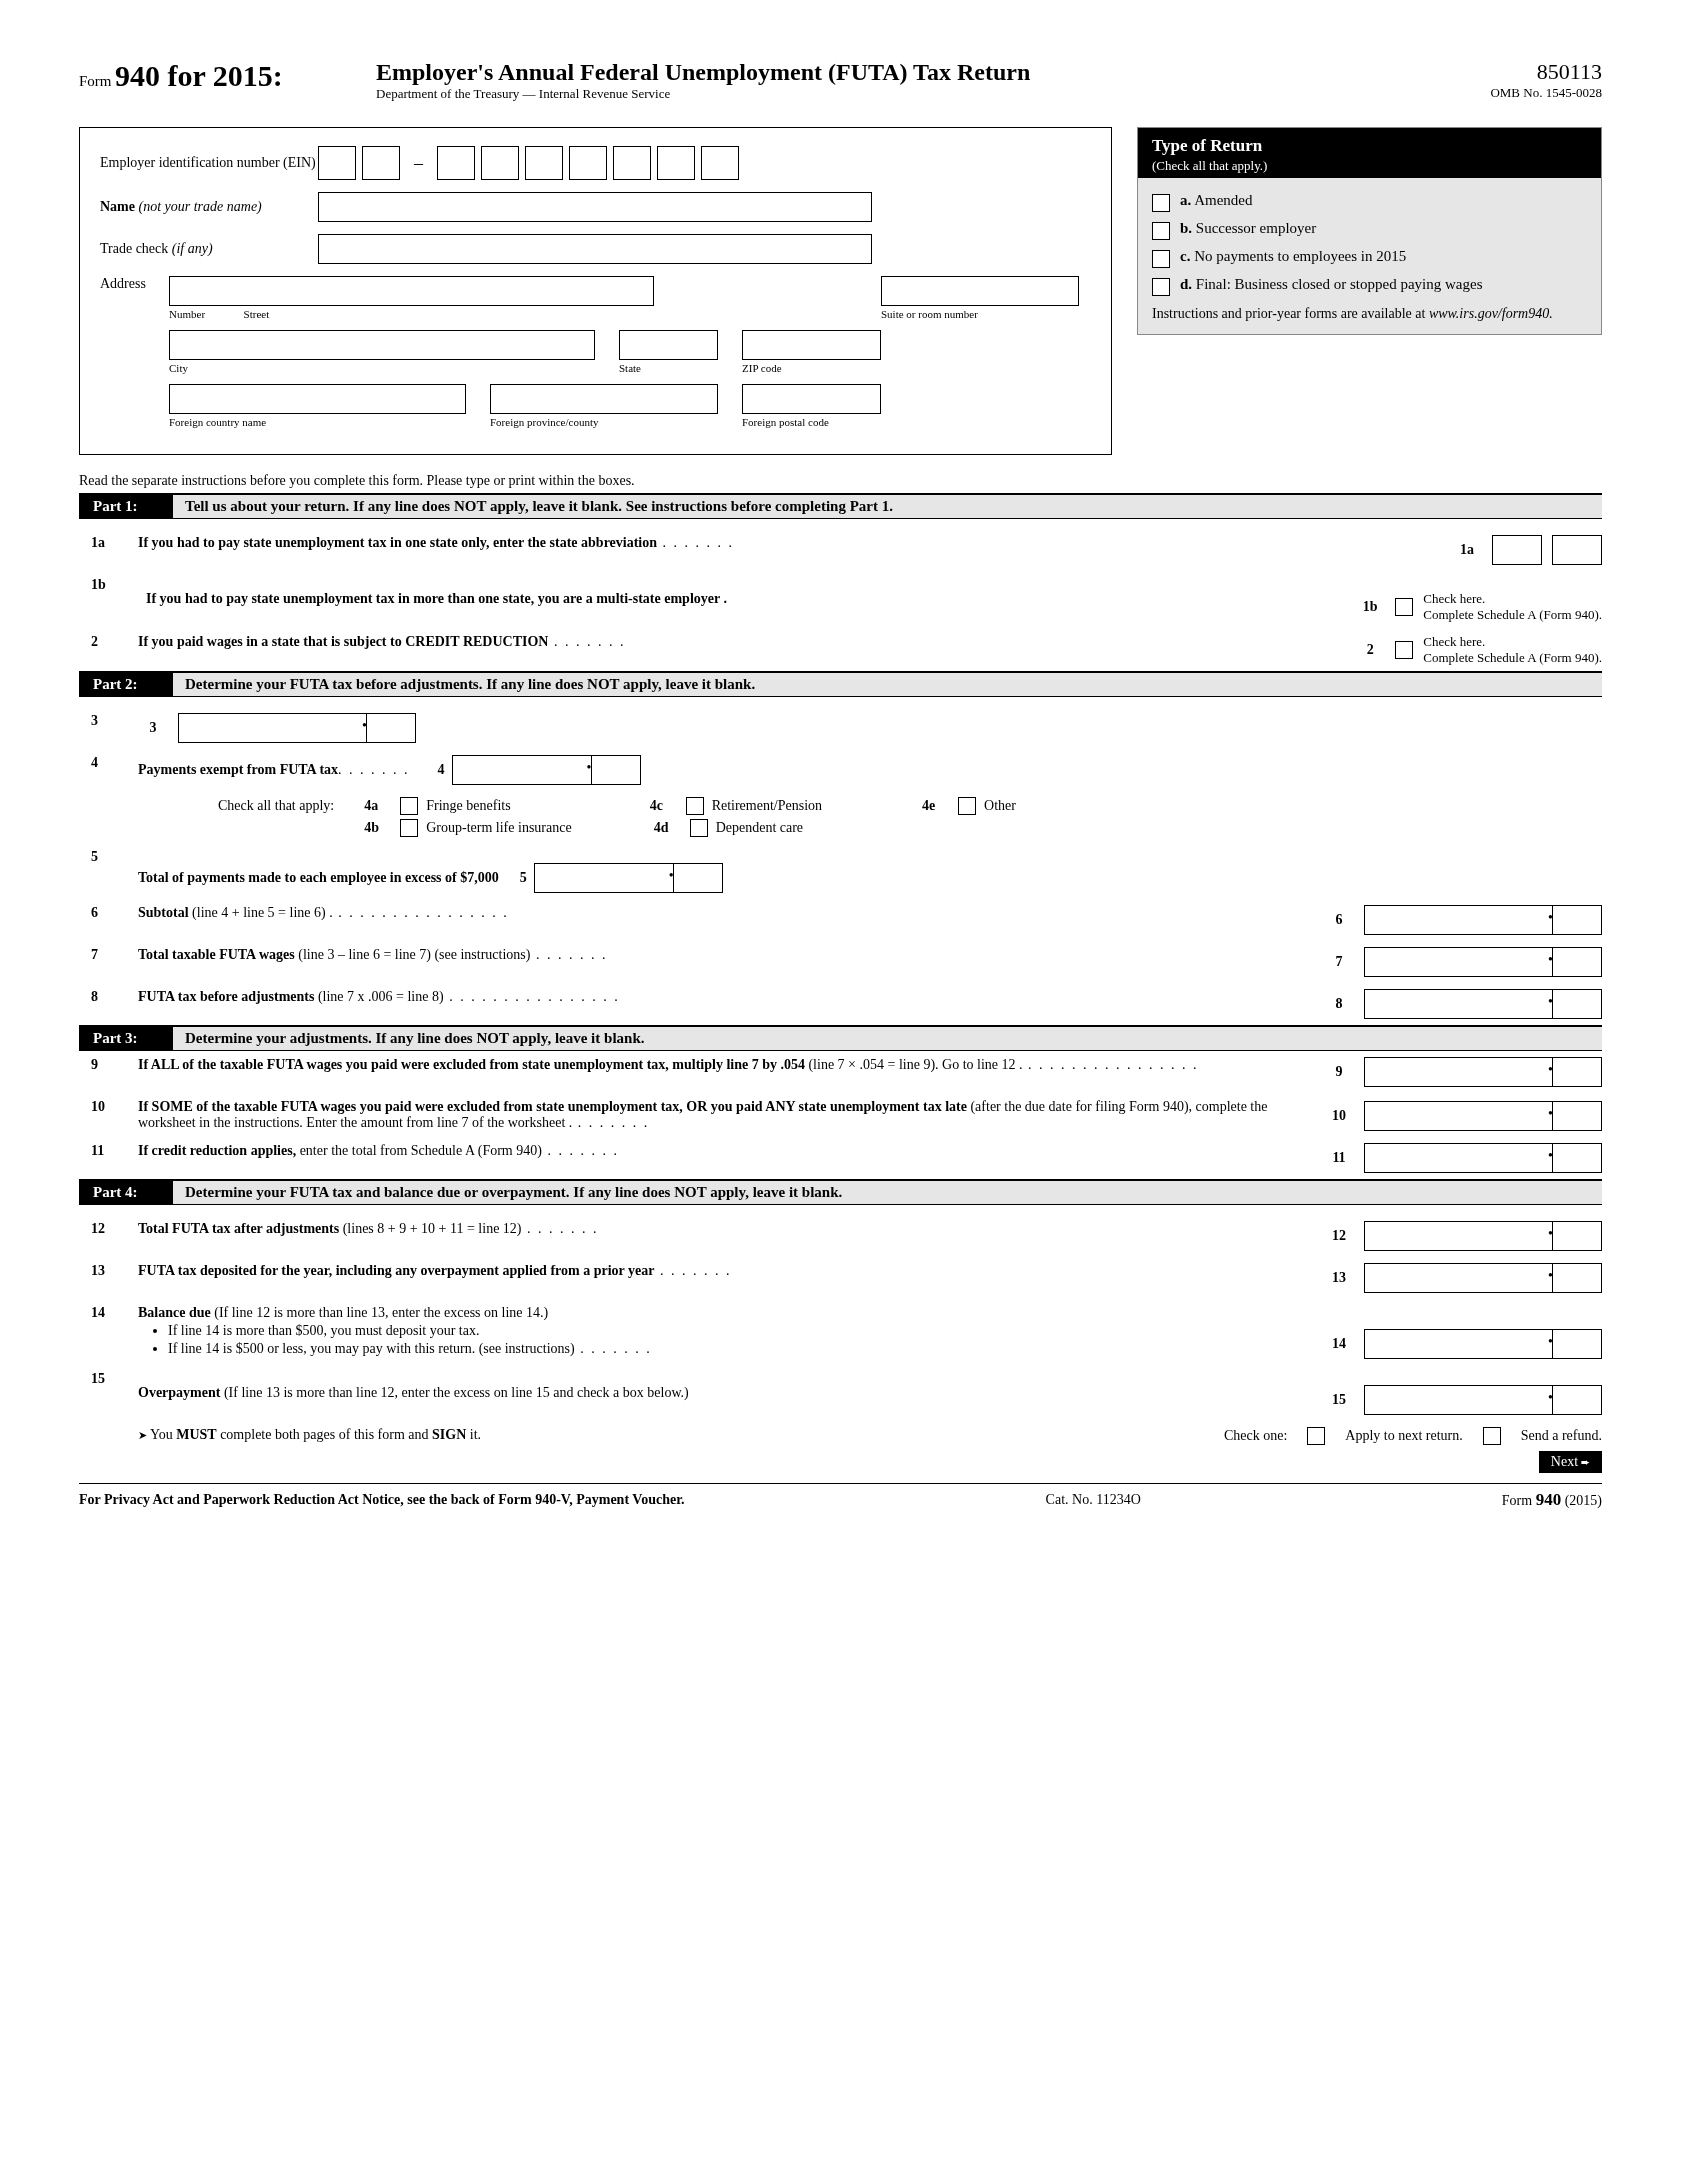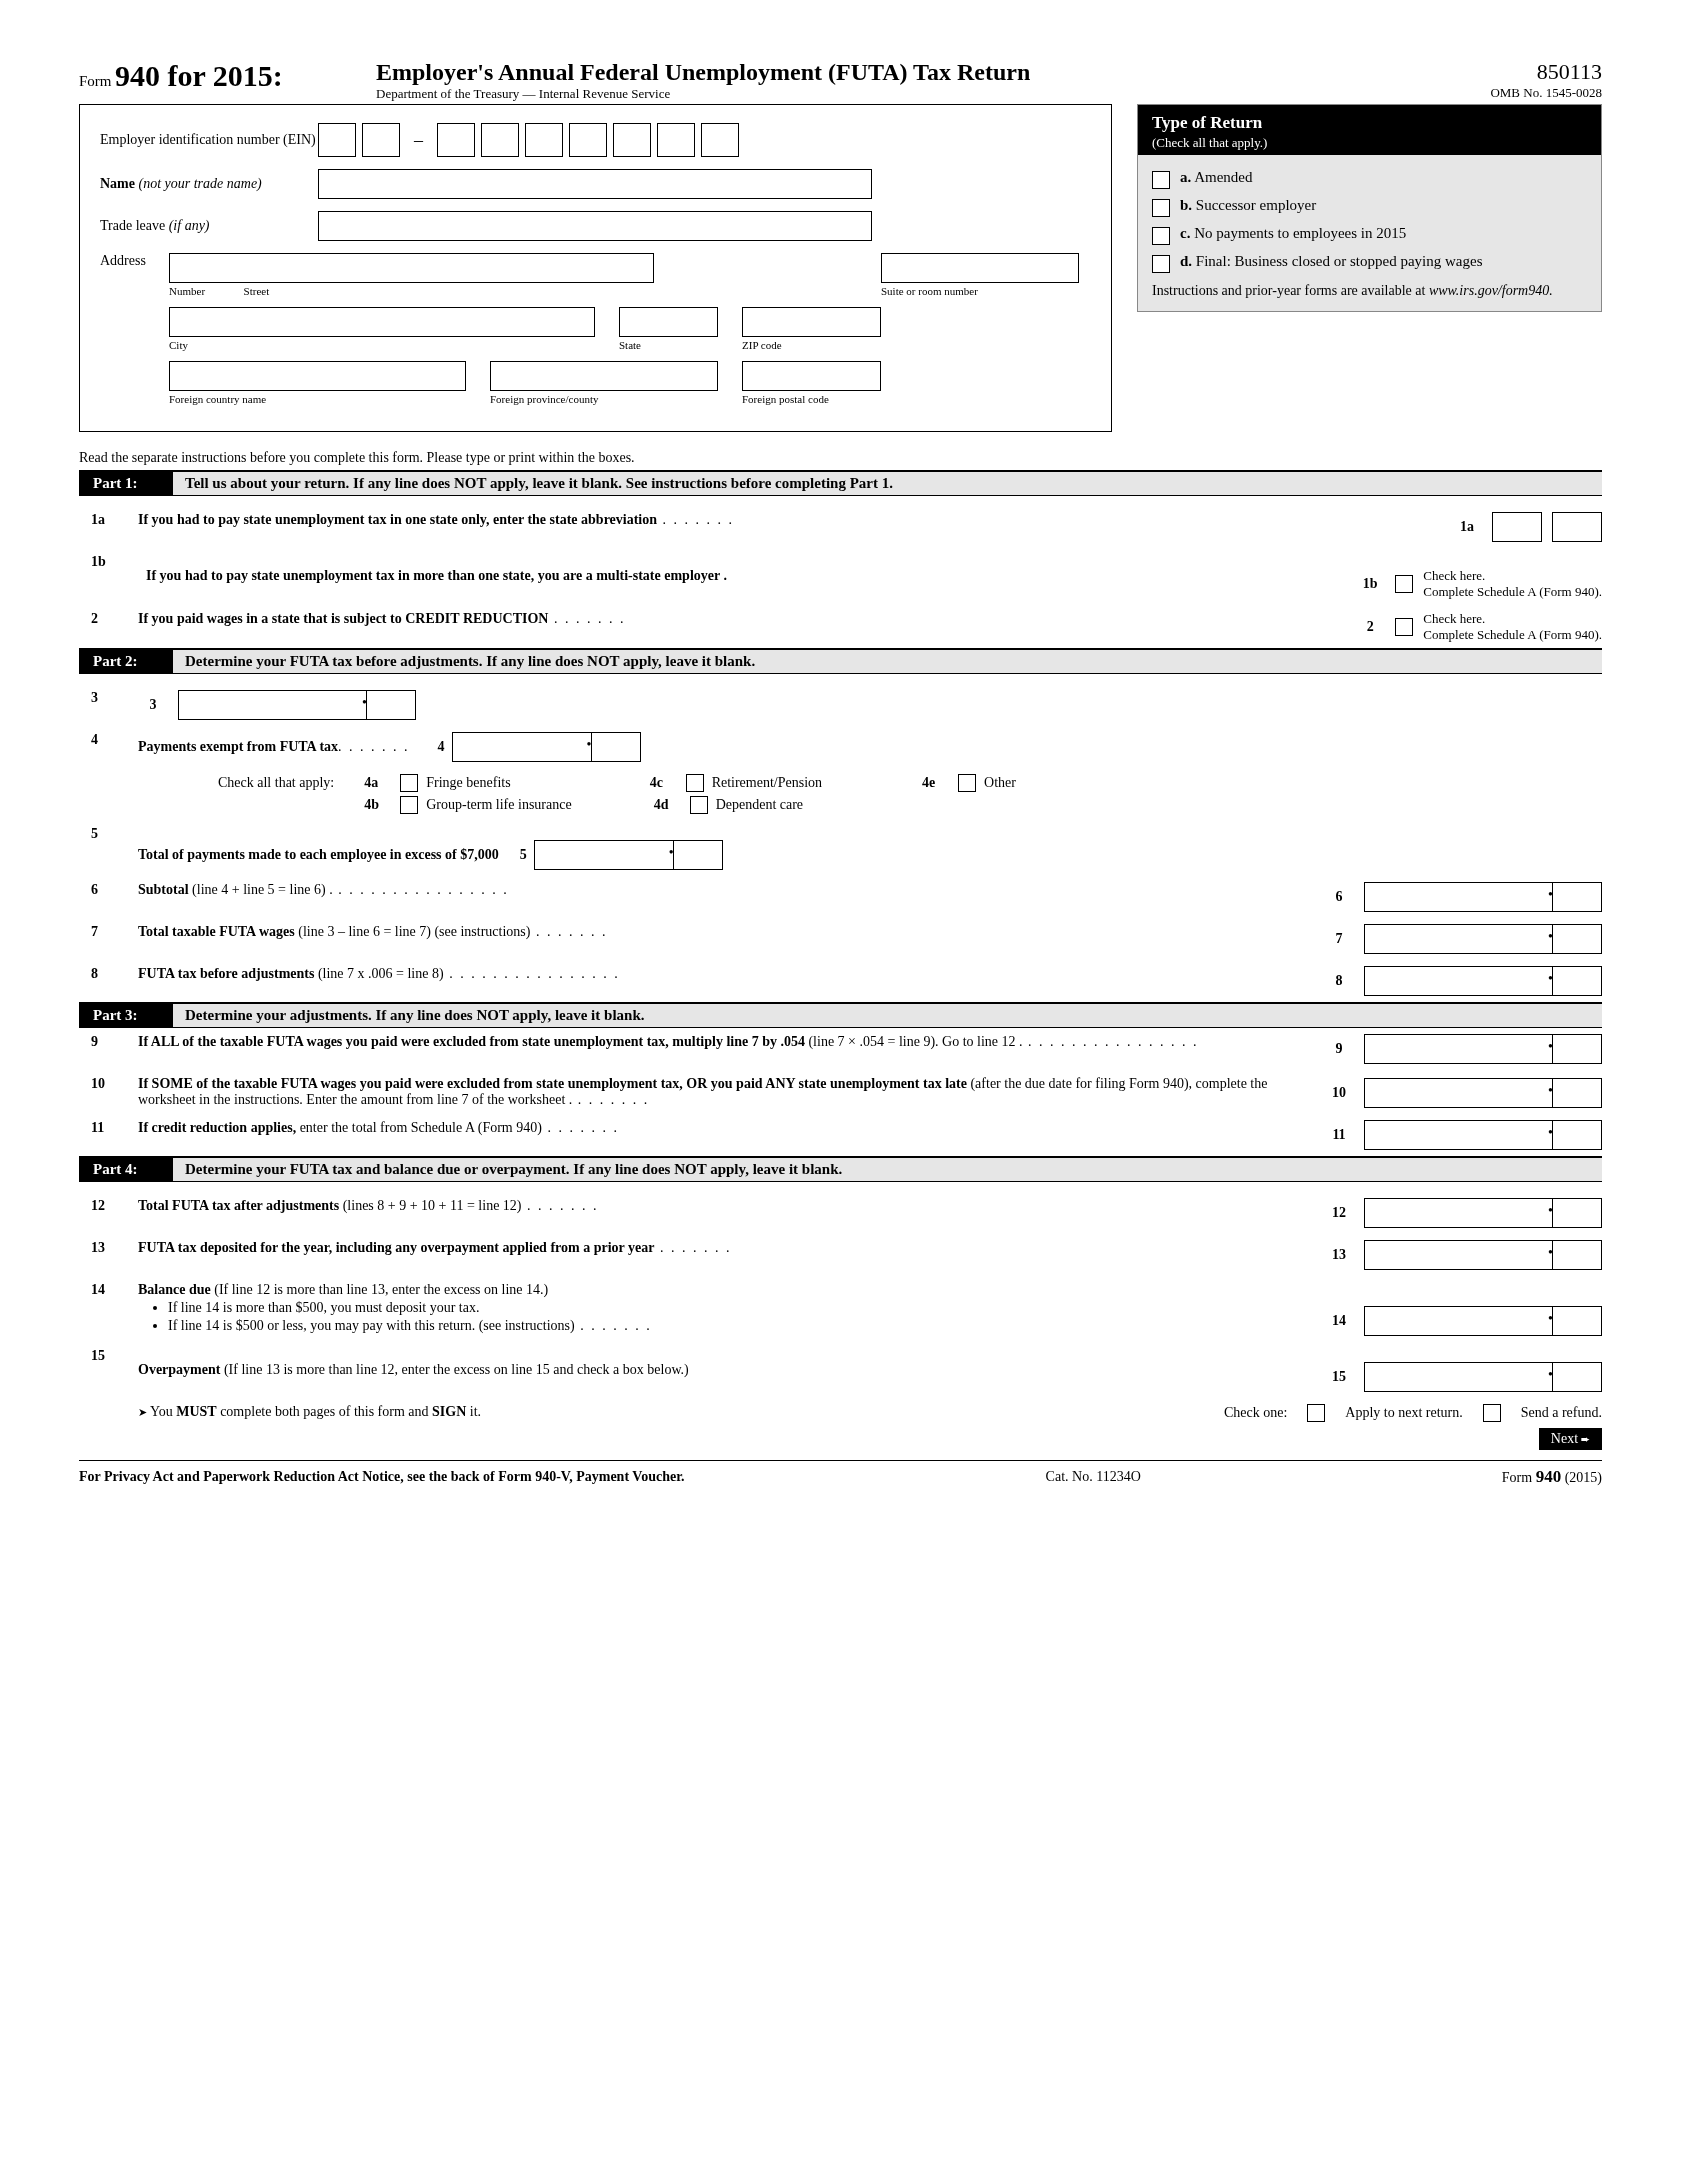--- a/index.html
+++ b/index.html
@@ -4,21 +4,21 @@
 <style>
   * { box-sizing: border-box; margin: 0; padding: 0; }
   body {
     font-family: "Times New Roman", serif;
     font-size: 14px;
     background: #fff;
     width: 1681px;
     padding: 59px 79px;
     color: #000;
   }
-  .header-row { display: flex; align-items: flex-start; justify-content: space-between; margin-bottom: 2px; }
+  .header-row { display: flex; align-items: flex-start; justify-content: space-between; margin-bottom: 25px; }
   .form-label { font-size: 15px; }
   .form-number { font-size: 30px; font-weight: bold; }
   .title { font-size: 24px; font-weight: bold; }
   .subtitle { font-size: 13px; }
   .code-top { font-size: 22px; text-align: right; }
   .omb { font-size: 13px; text-align: right; }
   .main-flex { display: flex; gap: 25px; }
   .left-box { border: 1.5px solid #000; padding: 18px 20px 14px 20px; flex: 1; }
   .right-box { width: 465px; }
   .type-return-box { border: 1.5px solid #888; background: #e6e6e6; padding: 0 0 12px 0; }
@@ -102,21 +102,21 @@
         <span class="ein-box"></span>
         <span class="ein-box"></span>
         <span class="ein-box"></span>
       </div>
     </div>
     <div class="field-row">
       <div class="field-label"><b>Name</b> <span class="italic">(not your trade name)</span></div>
       <span class="long-input" style="width:554px;"></span>
     </div>
     <div class="field-row">
-      <div class="field-label"><span>Trade leave</span> <span class="italic">(if any)</span></div>
+      <div class="field-label"><span>Trade check</span> <span class="italic">(if any)</span></div>
       <span class="long-input" style="width:554px;"></span>
     </div>
     <div class="field-row" style="align-items:flex-start;">
       <div class="field-label" style="width:69px;">Address</div>
       <div style="flex:1;">
         <div style="display:flex; gap:12px;">
           <div class="addr-col" style="flex:1;">
             <span class="long-input" style="width:485px;"></span>
             <span class="addr-caption"><span>Number</span>&nbsp;&nbsp;&nbsp;&nbsp;&nbsp;&nbsp;&nbsp;&nbsp;&nbsp;&nbsp;&nbsp;&nbsp;&nbsp;&nbsp;<span>Street</span></span>
           </div>

